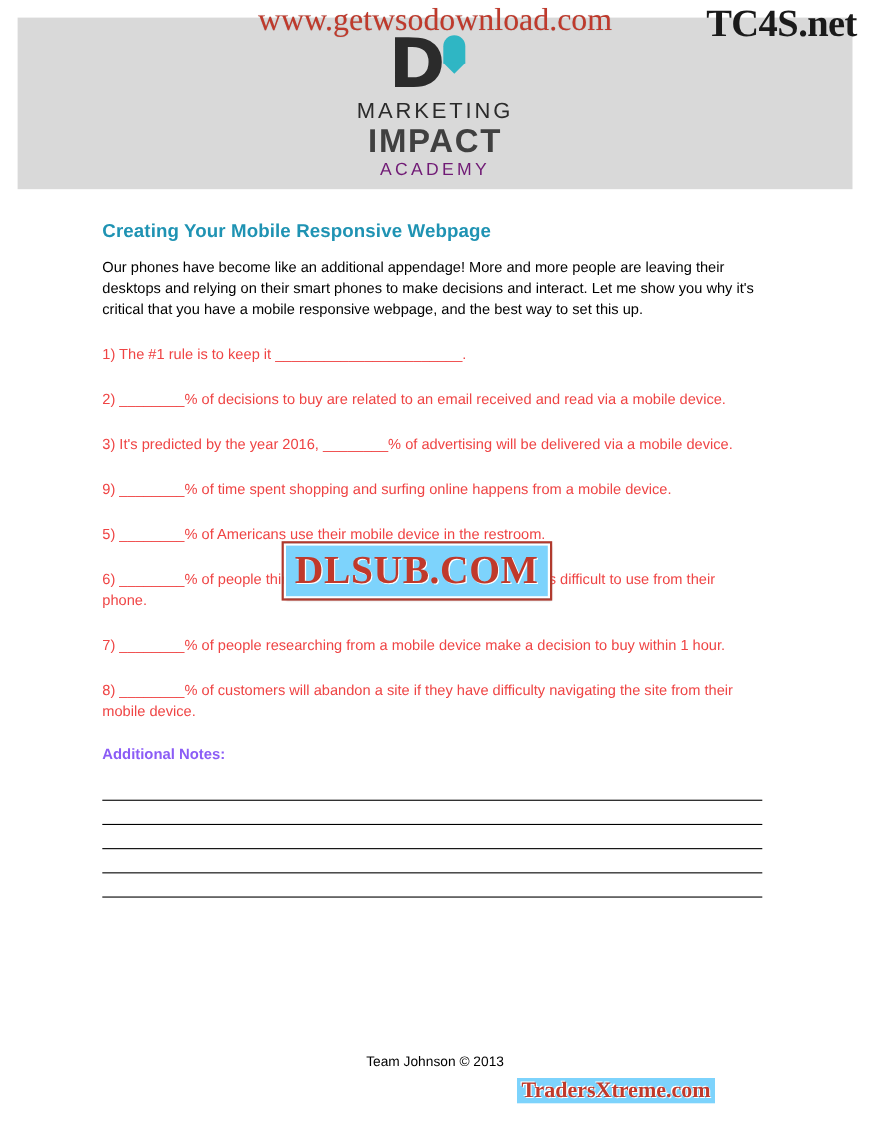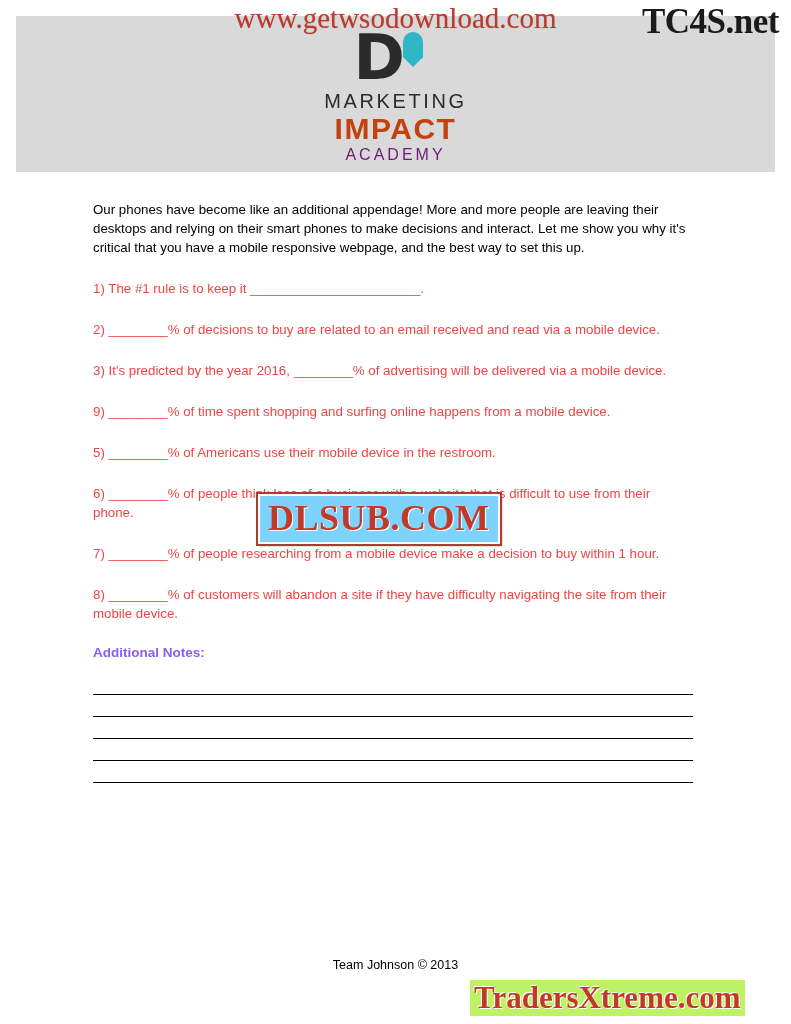--- a/index.html
+++ b/index.html
@@ -83,21 +83,21 @@
     letter-spacing: 2.6px;
     color: #2b2b2b;
     font-weight: normal;
     margin-top: 2px;
   }
   .logo-line2 {
     font-family: "Liberation Sans", sans-serif;
     font-size: 30px;
     font-weight: bold;
     letter-spacing: 1.5px;
-    color: #c2410c;
+    color: #404040;
     line-height: 32px;
   }
   .logo-line3 {
     font-family: "Liberation Sans", sans-serif;
     font-size: 16px;
     letter-spacing: 3px;
     color: #701a75;
     line-height: 20px;
   }
   
@@ -185,25 +185,25 @@
     padding: 1px 8px 3px 8px;
     box-shadow: 2px 2px 2px rgba(0,0,0,0.35);
     text-shadow: 1px 1px 0 #ffffff;
   }
   .wm-traders {
     position: absolute;
     left: 470px;
     top: 980px;
     font-family: "Liberation Serif", serif;
     font-weight: bold;
-    font-size: 31px;
+    font-size: 20px;
     color: #c0392b;
     letter-spacing: 0;
     text-shadow: 1px 1px 0 #ffffff, -1px -1px 0 #ffffff;
-    background: #bef264;
+    background: #7dd3fc;
     padding: 0 4px;
   }
 </style>
 </head>
 <body>
 
 <div class="page">
 
   <div class="header-band">
     <div class="logo-wrap">
@@ -211,20 +211,21 @@
         <span class="logo-d">D</span>
         <span class="logo-drop"></span>
       </div>
       <div class="logo-line1">MARKETING</div>
       <div class="logo-line2">IMPACT</div>
       <div class="logo-line3">ACADEMY</div>
     </div>
   </div>
 
   <div class="content">
+    <h1 class="doc-title">Creating Your Mobile Responsive Webpage</h1>
     <p class="intro">Our phones have become like an additional appendage! More and more people are leaving their desktops and relying on their smart phones to make decisions and interact. Let me show you why it's critical that you have a mobile responsive webpage, and the best way to set this up.</p>
 
     <p class="q">1) The #1 rule is to keep it _______________________.</p>
     <p class="q">2) ________% of decisions to buy are related to an email received and read via a mobile device.</p>
     <p class="q">3) It's predicted by the year 2016, ________% of advertising will be delivered via a mobile device.</p>
     <p class="q">9) ________% of time spent shopping and surfing online happens from a mobile device.</p>
     <p class="q">5) ________% of Americans use their mobile device in the restroom.</p>
     <p class="q">6) ________% of people think less of a business with a website that is difficult to use from their phone.</p>
     <p class="q">7) ________% of people researching from a mobile device make a decision to buy within 1 hour.</p>
     <p class="q">8) ________% of customers will abandon a site if they have difficulty navigating the site from their mobile device.</p>

